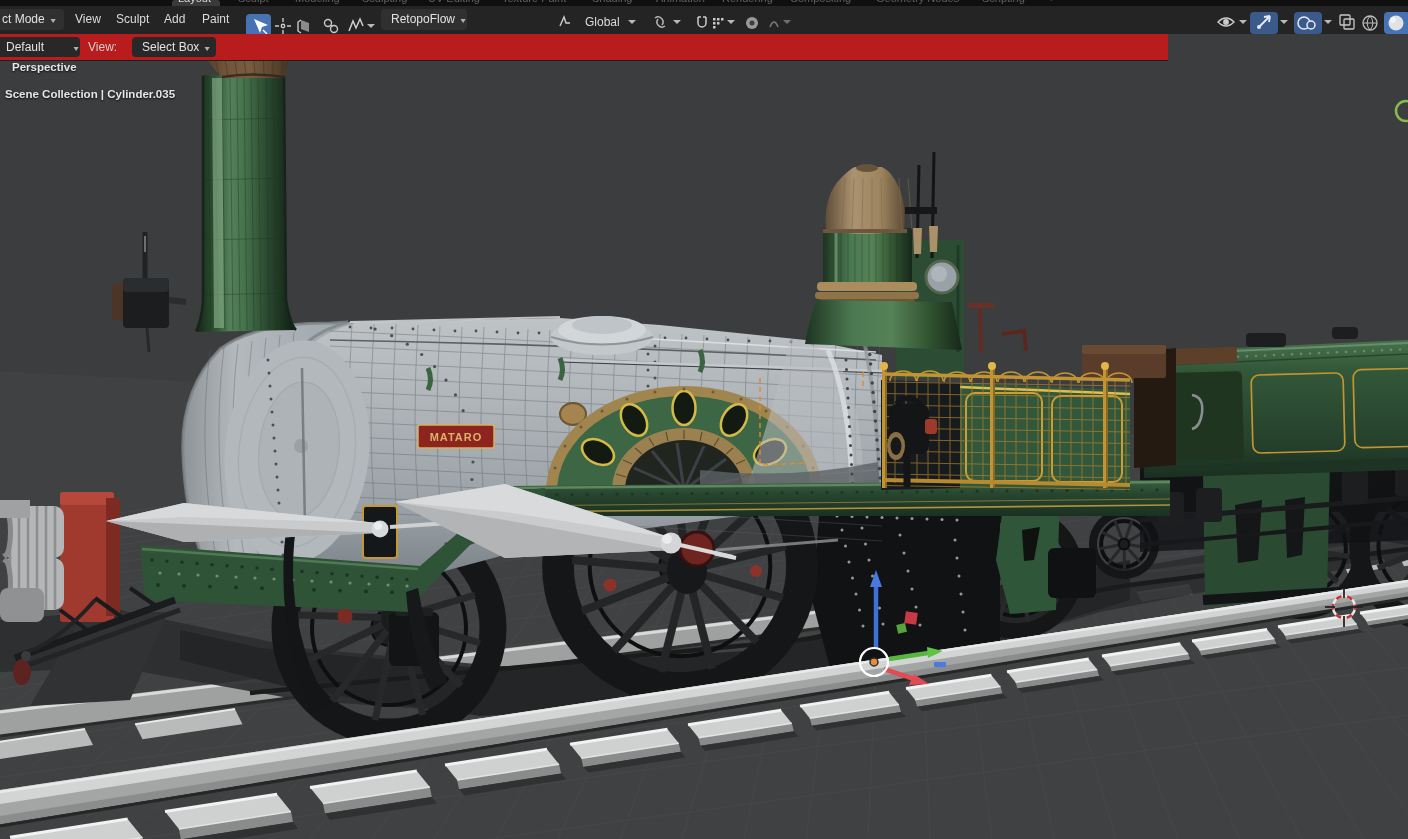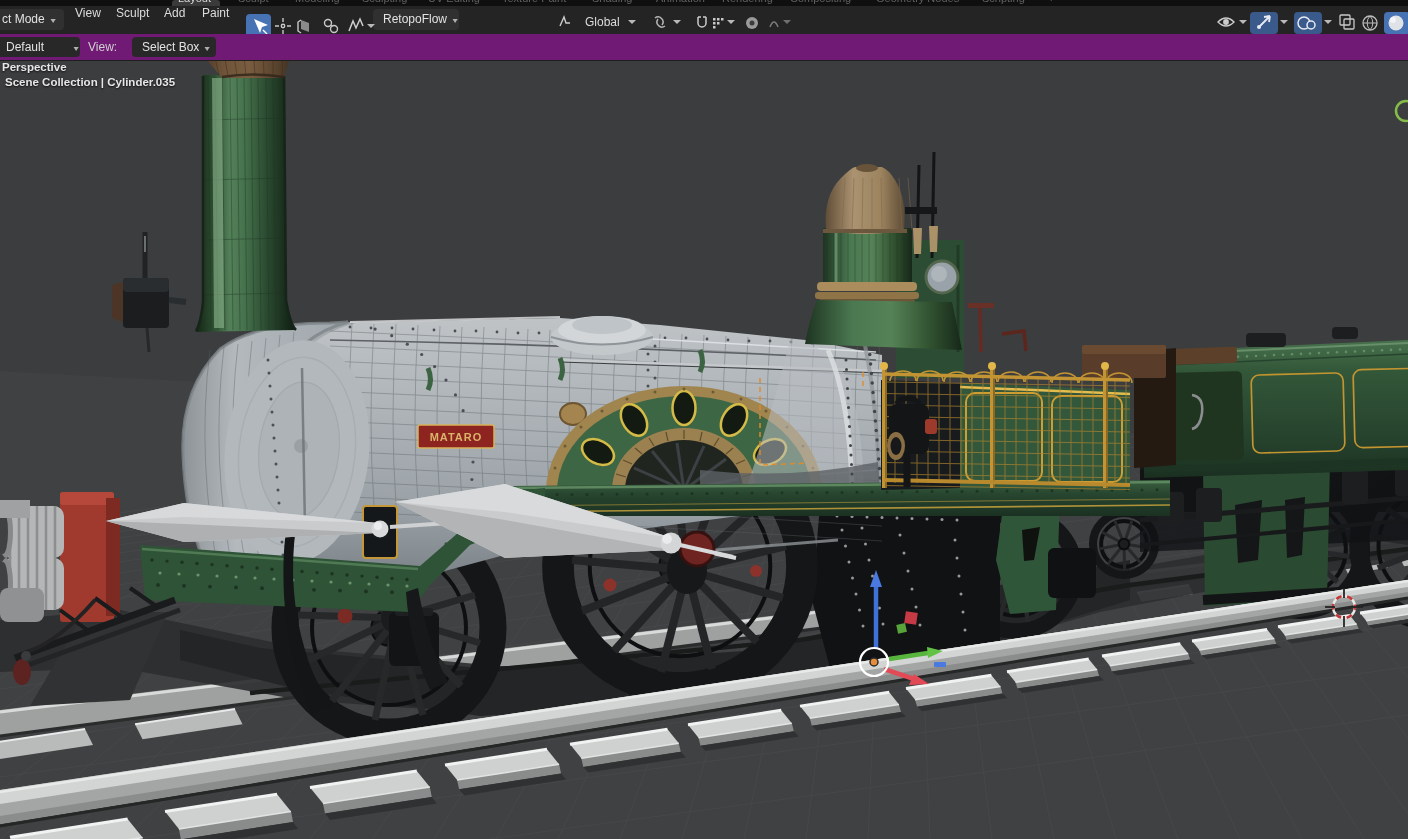--- a/index.html
+++ b/index.html
@@ -1,19 +1,19 @@
 <!DOCTYPE html>
 <html><head><meta charset="utf-8"><style>
 html,body{margin:0;padding:0;background:#3c3d3e;width:1408px;height:839px;overflow:hidden}
 *{box-sizing:border-box;font-family:"Liberation Sans",sans-serif}
 #topbar{position:absolute;left:0;top:0;width:1408px;height:6px;background:#0f0f10;overflow:hidden;z-index:30}
 #topbar span{position:absolute;top:-8px;font-size:11px;color:#616161}
 #hdr{position:absolute;left:0;top:6px;width:1408px;height:28px;background:#242425;z-index:30;font-size:12px;color:#dcdcdc}
-#tool{position:absolute;left:0;top:34px;width:1408px;height:27px;background:#701a75;z-index:30;font-size:12px;color:#d0d0d0;border-bottom:1px solid #1f1f20}
-.mi{position:absolute;top:0}
+#tool{position:absolute;left:0;top:34px;width:1168px;height:27px;background:#b91c1c;z-index:30;font-size:12px;color:#d0d0d0;border-bottom:1px solid #1f1f20}
+.mi{position:absolute;top:6px}
 .box{position:absolute;background:#303031;border-radius:4px;color:#e2e2e2}
 .chev{display:inline-block;margin-left:6px;font-size:8px;color:#b0b0b0;transform:scaleX(1.3)}
 #vptxt{position:absolute;left:0;top:61px;z-index:20;color:#e6e6e6;font-size:11.5px;font-weight:bold;text-shadow:0 1px 2px rgba(0,0,0,0.8)}
 svg{position:absolute;left:0;top:0}
 .ib{position:absolute;top:8px;width:25px;height:24px;border-radius:4px}
 </style></head><body>
 <svg width="1408" height="839" viewBox="0 0 1408 839">
     <defs>
 <linearGradient id="boil" x1="0" y1="0" x2="0" y2="1">
  <stop offset="0" stop-color="#bfc3c6"></stop>
@@ -1068,21 +1068,21 @@
         <path d="M55,6 l-3,2 v9 l3,2"></path>
     <circle cx="82" cy="9" r="3.5"></circle>
         <circle cx="88" cy="15" r="3.5"></circle>
         <path d="M85,11 l1,2"></path>
    </g>
    <g stroke="#d0d0d0" stroke-width="1.5" fill="none">
         <path d="M103,17 l4,-10 l3,7 l4,-9 l3,7"></path>
       </g>
    <path d="M121,12 l4,4 l4,-4 z" fill="#b9b9b9" transform="translate(0,-2)"></path>
  </svg>
- <div class="box" style="left:373px;top:3px;width:86px;height:21px;padding:3px 0 0 10px;font-size:12px">RetopoFlow<span class="chev">▾</span></div>
+ <div class="box" style="left:381px;top:3px;width:86px;height:21px;padding:3px 0 0 10px;font-size:12px">RetopoFlow<span class="chev">▾</span></div>
 
  <svg style="position:absolute;left:555px;top:6px" width="250" height="20" viewBox="0 0 250 20">
   <path d="M5,14 l4,-9 l2,6 h4" stroke="#ccc" stroke-width="1.4" fill="none"></path>
   <text x="30" y="14" font-size="12" fill="#dcdcdc" font-family="Liberation Sans">Global</text>
   <path d="M73,8 l4,4 l4,-4 z" fill="#b9b9b9"></path>
   <g stroke="#c6c6c6" stroke-width="1.5" fill="none">
    <path d="M100,6 a5,5 0 0 1 7,7 M110,14 a5,5 0 0 1 -7,-7" opacity="0.9"></path>
   </g>
   <path d="M118,8 l4,4 l4,-4 z" fill="#b9b9b9"></path>
   <g stroke="#cccccc" stroke-width="1.5" fill="none">
@@ -1129,14 +1129,14 @@
  </svg>
 </div>
 
 <div id="tool">
  <div class="box" style="left:-6px;top:3px;width:86px;height:20px;padding:3px 0 0 12px;background:#282829;font-size:12px">Default<span class="chev" style="margin-left:30px">▾</span></div>
  <span style="position:absolute;left:88px;top:6px">View:</span>
  <div class="box" style="left:132px;top:3px;width:84px;height:20px;padding:3px 0 0 10px;background:#282829;font-size:12px">Select Box<span class="chev">▾</span></div>
 </div>
 
 <div id="vptxt">
- <div style="margin-left:2px">Perspective</div>
- <div style="margin-left:5px;margin-top:3px">Scene Collection | Cylinder.035</div>
+ <div style="margin-left:12px">Perspective</div>
+ <div style="margin-left:5px;margin-top:15px">Scene Collection | Cylinder.035</div>
 </div>
 </body></html>

